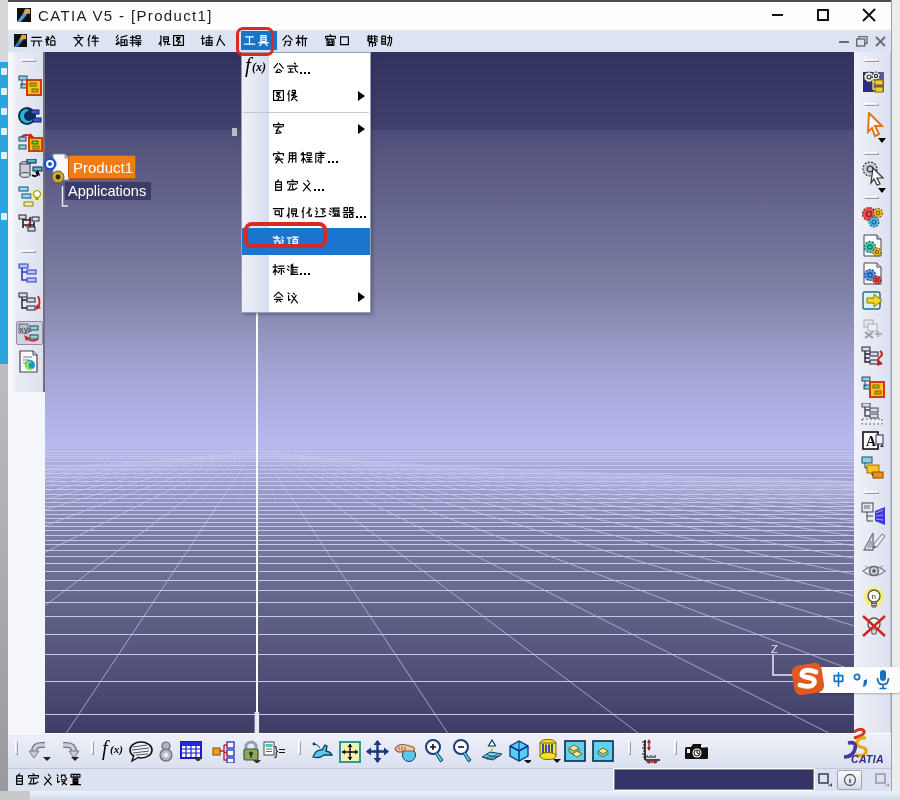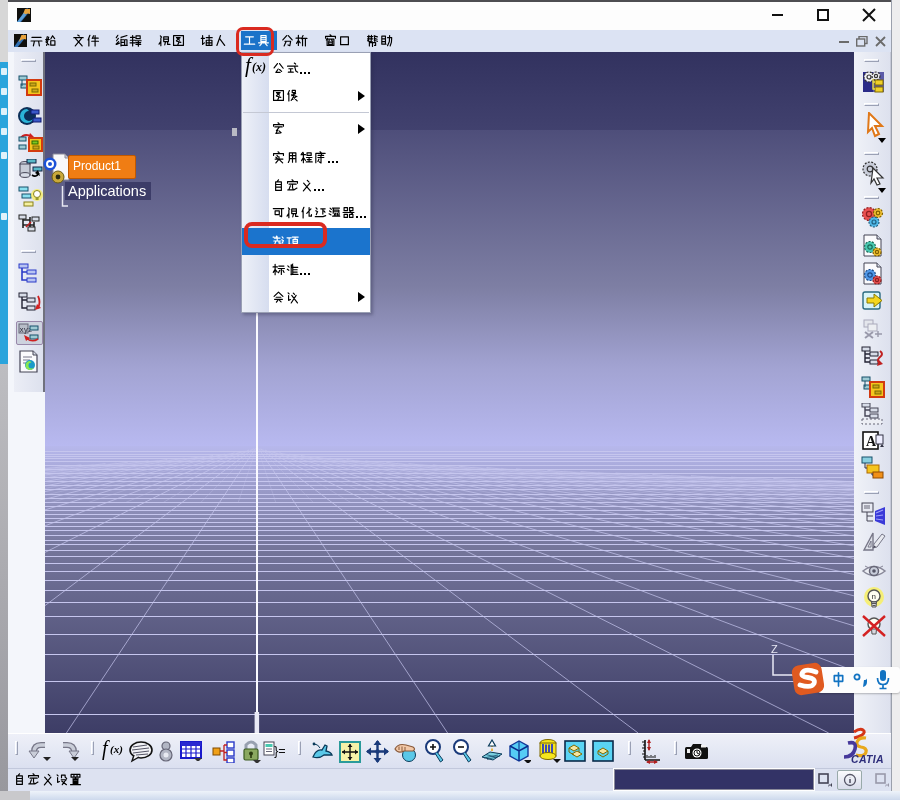--- a/index.html
+++ b/index.html
@@ -20,20 +20,21 @@
     <div class="abs" style="left:0;top:791px;width:900px;height:9px;background:linear-gradient(#eef3fa,#cdd9ec)"></div>
     <div class="abs" style="left:0;top:791px;width:30px;height:9px;background:#c9c9cc"></div>
     <div class="abs" style="left:8px;top:0;width:883px;height:791px;background:#f4f6fb;border-top:2px solid #4e4e52"></div>
     <div class="abs" style="left:8px;top:2px;width:883px;height:28px;background:#fdfdfd"></div>
     <svg class="abs" style="left:17px;top:8px" width="14" height="14" viewBox="0 0 14 14">
 <rect width="14" height="14" fill="#10100e"></rect>
 <path d="M0 14 L10 0 L13 3 L4 14 Z" fill="#2f6fb4"></path>
 <path d="M5 9 Q9 4 13 6 L13 1 L8 1 Z" fill="#e8a33d"></path>
 <path d="M0 14 L7 5 L9 7 L3 14 Z" fill="#5ea0d8"></path>
 </svg>
+    <div class="abs" style="left:38px;top:7px;font-size:15px;color:#1c1c1c;letter-spacing:1.35px">CATIA V5 - [Product1]</div>
     <div class="abs" style="left:772px;top:14px;width:11px;height:2px;background:#111"></div>
     <div class="abs" style="left:817px;top:9px;width:12px;height:12px;border:2px solid #111"></div>
     <svg class="abs" style="left:862px;top:8px" width="14" height="14" viewBox="0 0 14 14">
       <path d="M1 1 L13 13 M13 1 L1 13" stroke="#111" stroke-width="2"></path>
     </svg>
     <div class="abs" style="left:8px;top:30px;width:883px;height:22px;background:#dce3f3"></div>
     <svg class="abs" style="left:14px;top:34px" width="13" height="13" viewBox="0 0 14 14">
 <rect width="14" height="14" fill="#10100e"></rect>
 <path d="M0 14 L10 0 L13 3 L4 14 Z" fill="#2f6fb4"></path>
 <path d="M5 9 Q9 4 13 6 L13 1 L8 1 Z" fill="#e8a33d"></path>
@@ -249,21 +250,21 @@
 </svg>
     <svg class="abs" style="left:43px;top:152px" width="30" height="36" viewBox="0 0 30 36">
 <path d="M10 2 L22 2 L26 6 L26 28 L10 28 Z" fill="#f8f8fa" stroke="#8a8a9a" stroke-width="1"></path>
 <path d="M22 2 L22 6 L26 6 Z" fill="#c8c8d4" stroke="#8a8a9a" stroke-width="1"></path>
 <circle cx="7" cy="12" r="6.5" fill="#1a50d8"></circle>
 <circle cx="7" cy="12" r="3" fill="none" stroke="#fff" stroke-width="2"></circle>
 <circle cx="15" cy="25" r="6" fill="#caa93a" stroke="#6a5a10" stroke-width="1"></circle>
 <circle cx="15" cy="25" r="2.4" fill="#2a2a10"></circle>
 </svg>
     <div class="abs" style="left:68px;top:155px;width:68px;height:24px;background:#f07d14;border:1px solid #c05800;border-radius:2px"></div>
-    <div class="abs" style="left:73px;top:159px;font-size:12px;color:#fff">Product1</div>
+    <div class="abs" style="left:73px;top:159px;font-size:15px;color:#fff">Product1</div>
     <div class="abs" style="left:65px;top:182px;width:86px;height:18px;background:#3c3c68"></div>
     <div class="abs" style="left:68px;top:183px;font-size:14.5px;color:#fff">Applications</div>
     <svg class="abs" style="left:766px;top:640px" width="36" height="40" viewBox="0 0 36 40">
 <text x="5" y="13" font-size="11" fill="#e8e8f4" font-family="Liberation Sans">Z</text>
 <path d="M7 15 L7 35 L30 35" stroke="#e9e9f5" stroke-width="1.5" fill="none"></path>
 </svg>
     <div class="abs" style="left:8px;top:733px;width:883px;height:35px;background:linear-gradient(#eef0f8,#dbe0f0);border-top:1px solid #fff"></div>
     <div class="abs" style="left:8px;top:768px;width:883px;height:23px;background:#dde2f1;border-top:1px solid #c2c8dc"></div>
     <svg style="position:absolute;left:13.0px;top:773.0px" width="13" height="13" viewBox="0 0 100 100">
       <path d="M50 6 L42 16 M28 22 L28 88 M28 22 L72 22 M72 22 L72 88 M28 42 L72 42 M28 62 L72 62 M28 88 L72 88" stroke="#000" stroke-width="9" fill="none" stroke-linecap="round"></path>

